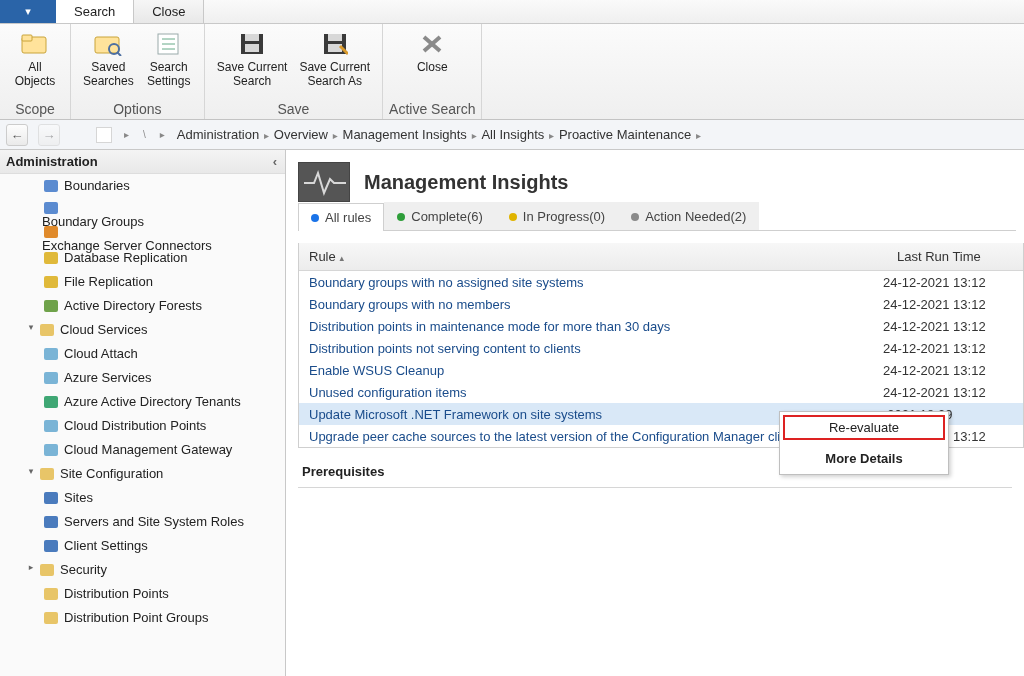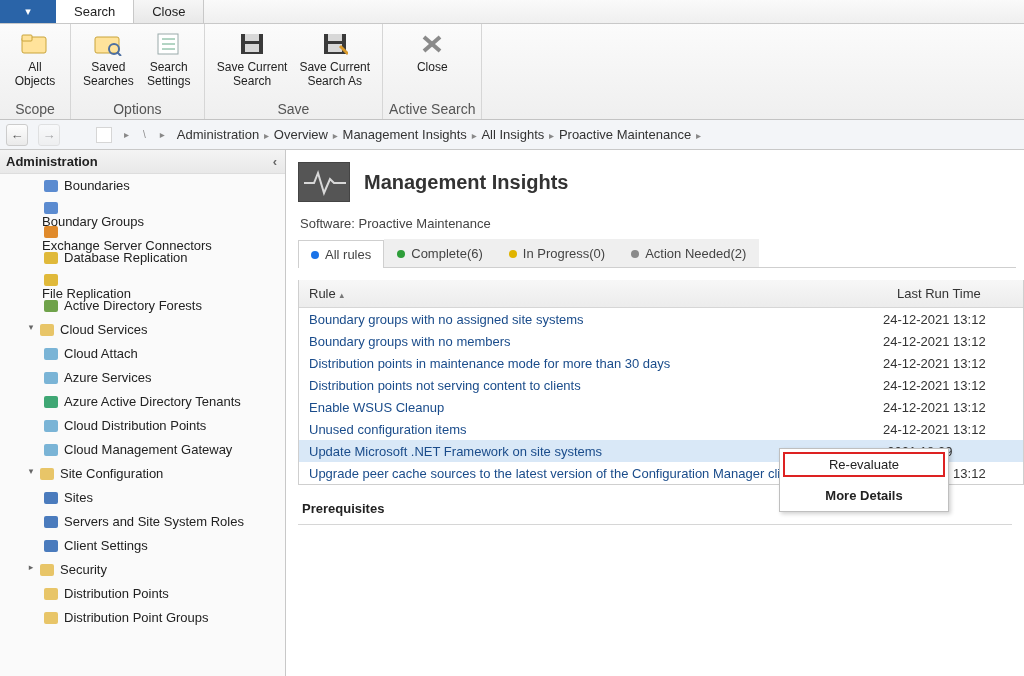--- a/index.html
+++ b/index.html
@@ -317,21 +317,21 @@
           <span>Exchange Server Connectors</span>
         </div>
         <div class="tree-item indent0" style="padding-left: 40px;">
           <span class="nico">
             <svg width="14" height="12">
               <rect width="14" height="12" rx="2" fill="#e0b93a"></rect>
             </svg>
           </span>
           <span>Database Replication</span>
         </div>
-        <div class="tree-item indent0" style="padding-left: 40px; flex-direction: column;">
+        <div class="tree-item indent0" style="padding-left: 40px;">
           <span class="nico">
             <svg width="14" height="12">
               <rect width="14" height="12" rx="2" fill="#e0b93a"></rect>
             </svg>
           </span>
           <span>File Replication</span>
         </div>
         <div class="tree-item indent0" style="padding-left: 40px;">
           <span class="nico">
             <svg width="14" height="12">
@@ -452,24 +452,20 @@
 
   <div class="content">
     <div class="header-row">
       <div class="mi-icon">
         <svg width="44" height="30">
             <polyline points="2,16 12,16 16,6 22,26 28,12 32,16 44,16" fill="none" stroke="#d8d8d8" stroke-width="2"></polyline>
           </svg>
       </div>
       <div class="mi-title">Management Insights</div>
     </div>
-    <div class="subtitle">
-      <span>Software:</span>
-      <span>Proactive Maintenance</span>
-    </div>
 
     <div class="itabs" id="itabs">
         <div class="itab active">
           <span class="dot" style="background: rgb(26, 115, 232);"></span>
           <span>All rules</span>
         </div>
         <div class="itab">
           <span class="dot" style="background: rgb(46, 158, 58);"></span>
           <span>Complete(6)</span>
         </div>

